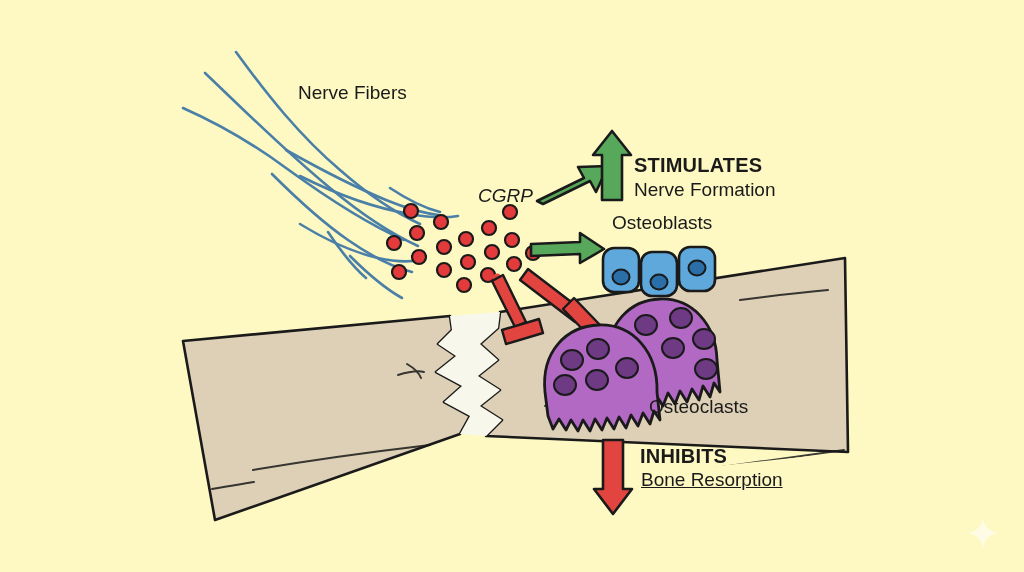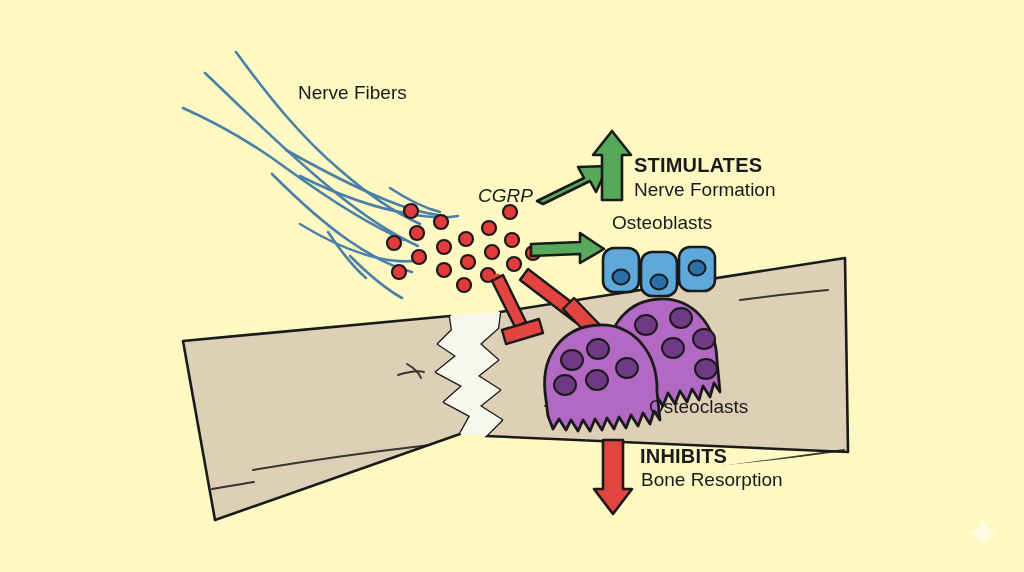--- a/index.html
+++ b/index.html
@@ -187,20 +187,20 @@
   <div class="lbl lbl-plain" style="left:478px; top:186px;font-style:italic;">CGRP</div>
 
   <div class="lbl lbl-plain" style="left:612px; top:213px;text-align:center;">Osteoblasts</div>
 
   <div class="lbl lbl-plain" style="left:649px; top:397px;">Osteoclasts</div>
 
   <div class="lbl lbl-head" style="left:634px; top:155px;">STIMULATES</div>
   <div class="lbl lbl-sub" style="left:634px; top:180px;">Nerve Formation</div>
 
   <div class="lbl lbl-head" style="left:640px; top:446px;">INHIBITS</div>
-  <div class="lbl lbl-sub" style="left:641px; top:470px;">Bone Resorption</div>
+  <div class="lbl lbl-sub" style="left:641px; top:470px;text-decoration:underline;">Bone Resorption</div>
 
   <svg id="watermark" viewBox="0 0 40 40">
     <path d="M20,2 C21.6,12.4 27.6,18.4 38,20 C27.6,21.6 21.6,27.6 20,38
              C18.4,27.6 12.4,21.6 2,20 C12.4,18.4 18.4,12.4 20,2 Z" fill="#ffffff"></path>
   </svg>
 
 </div>
 
 </body></html>

